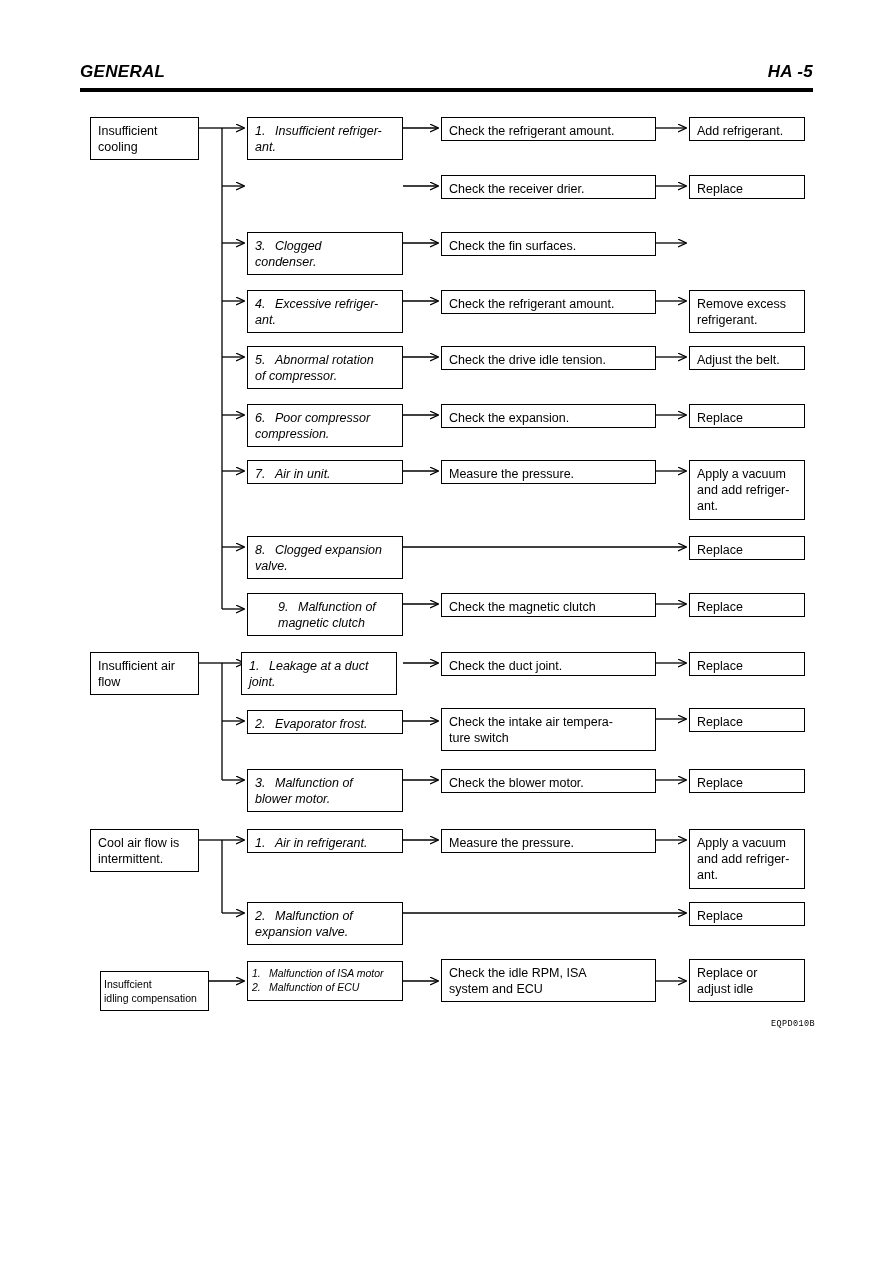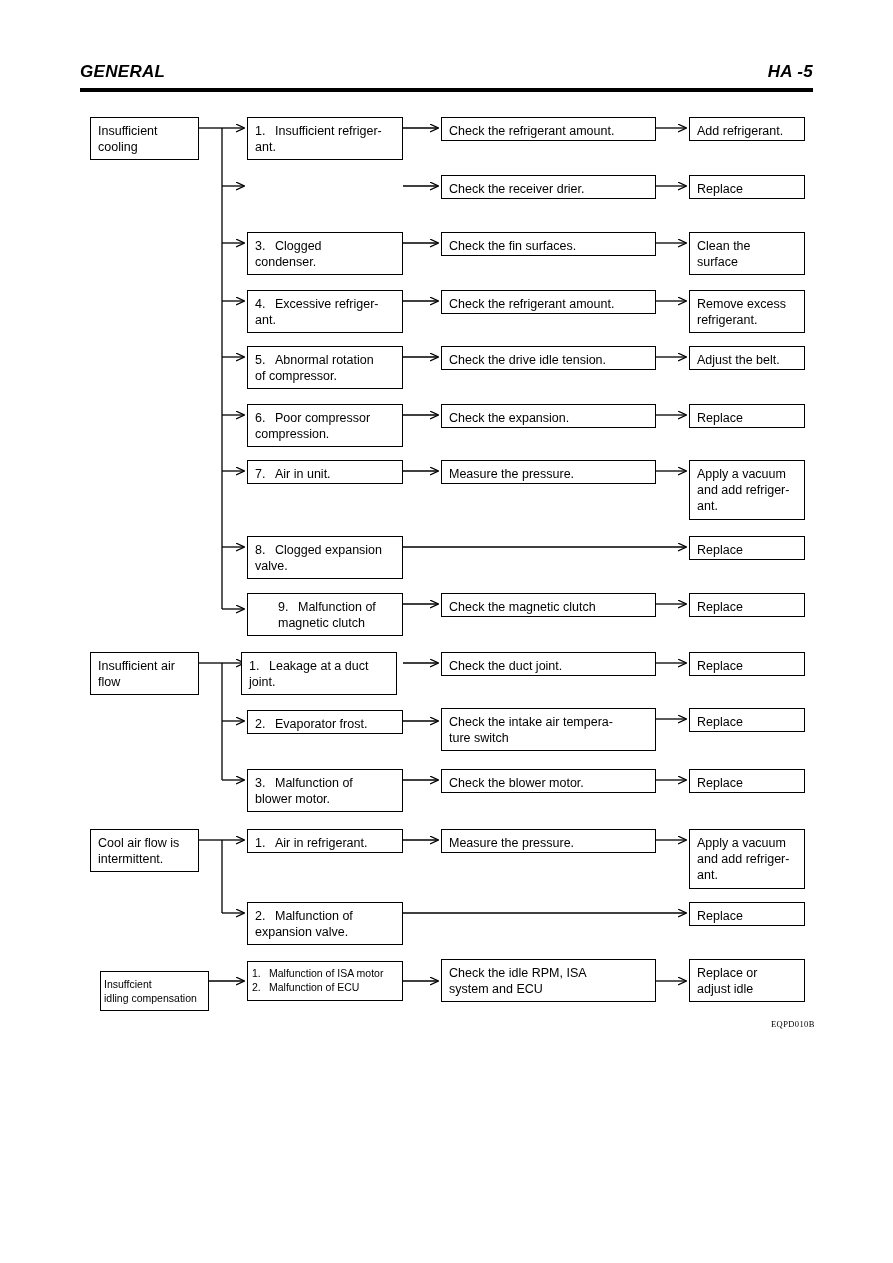--- a/index.html
+++ b/index.html
@@ -82,35 +82,35 @@
 
   
   .node.symptom { font-size: 12.5px; }
   .node.symptom-small {
     font-size: 10.5px;
     line-height: 14px;
     padding: 5px 3px 4px 3px;
   }
 
   
-  .node.cause .ln { padding-left: 20px; text-indent: -20px; }
+  .node.cause .ln { padding-left: 20px; text-indent: -20px; font-style: italic; }
   .node.cause .num { display: inline-block; width: 20px; text-indent: 0; }
   .node.cause-small {
     font-size: 10.5px;
     line-height: 14px;
     padding: 4px 4px 3px 4px;
   }
   .node.cause-small .ln { padding-left: 17px; text-indent: -17px; }
   .node.cause-small .num { width: 17px; }
 
   .footer-code {
     position: absolute;
     font-size: 8.5px;
     letter-spacing: 0.4px;
-    font-family: Liberation Serif, serif;
+    font-family: Liberation Mono, monospace;
     text-align: center;
   }
 </style>
 </head>
 <body>
 
 <div id="page-header">
   <div class="hdr-title">GENERAL</div>
   <div class="hdr-page">HA -5</div>
   <div class="hdr-rule"></div>
@@ -250,24 +250,20 @@
   <div class="node check" style="left:441px; top:593px; width:215px; height:24px;">
     <span class="ln">Check the magnetic clutch</span>
   </div>
 
   <div class="node remedy" style="left:689px; top:117px; width:116px; height:24px;">
     <span class="ln">Add refrigerant.</span>
   </div>
   <div class="node remedy" style="left:689px; top:175px; width:116px; height:24px;">
     <span class="ln">Replace</span>
   </div>
-  <div class="node remedy" style="left:689px; top:232px; width:116px; height:43px;">
-    <span class="ln">Clean the</span>
-    <span class="ln">surface</span>
-  </div>
   <div class="node remedy" style="left:689px; top:290px; width:116px; height:43px;">
     <span class="ln">Remove excess</span>
     <span class="ln">refrigerant.</span>
   </div>
   <div class="node remedy" style="left:689px; top:346px; width:116px; height:24px;">
     <span class="ln">Adjust the belt.</span>
   </div>
   <div class="node remedy" style="left:689px; top:404px; width:116px; height:24px;">
     <span class="ln">Replace</span>
   </div>

